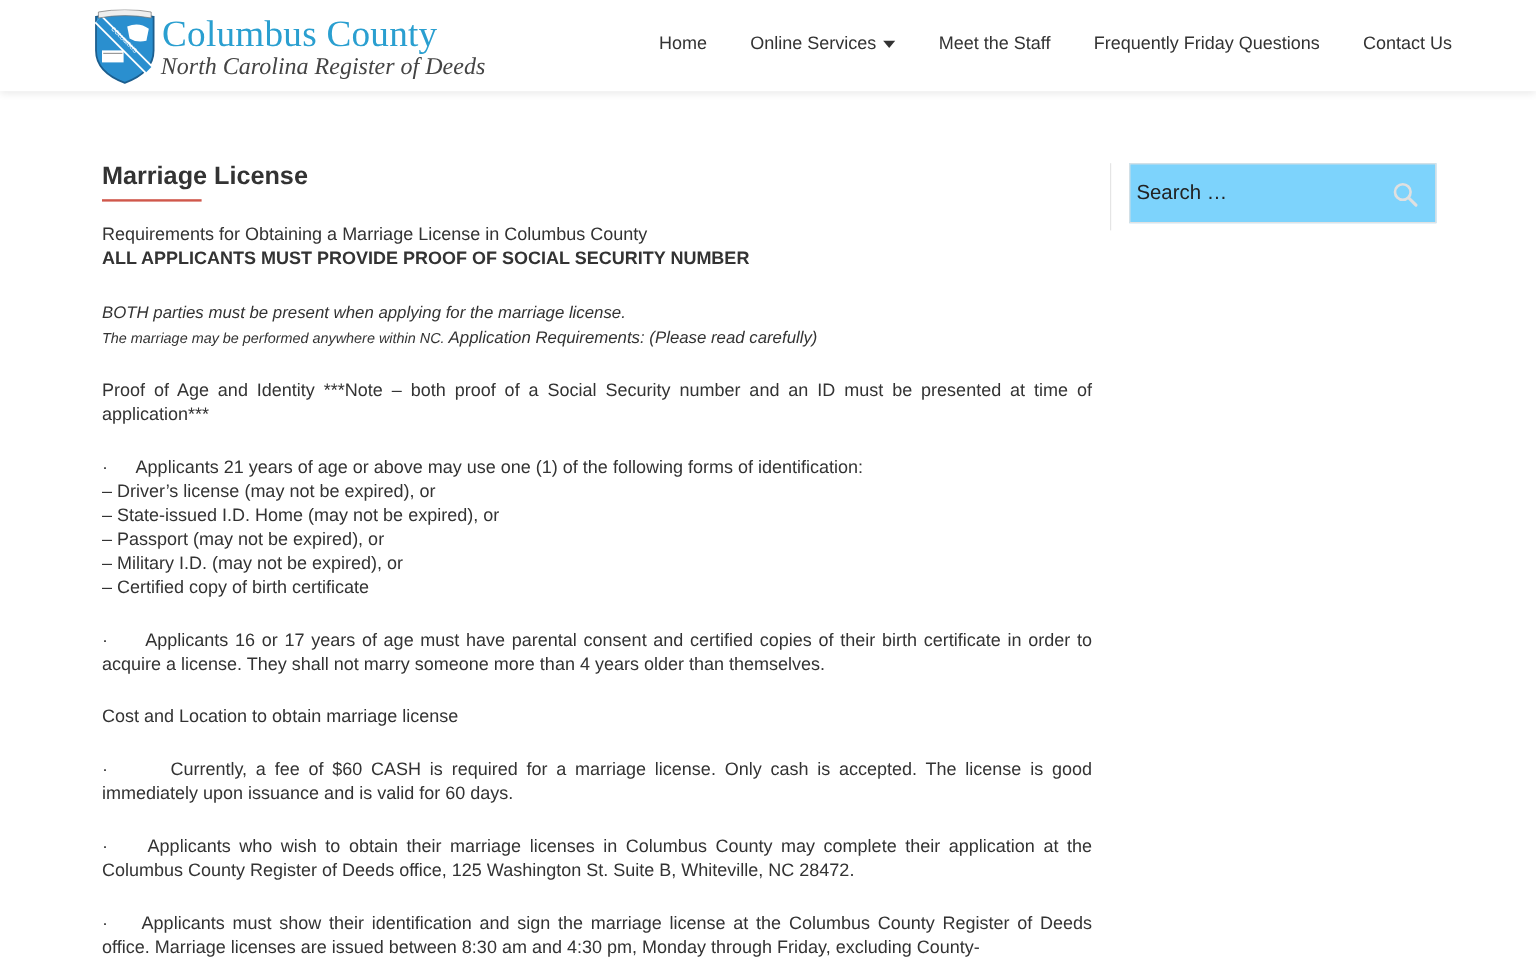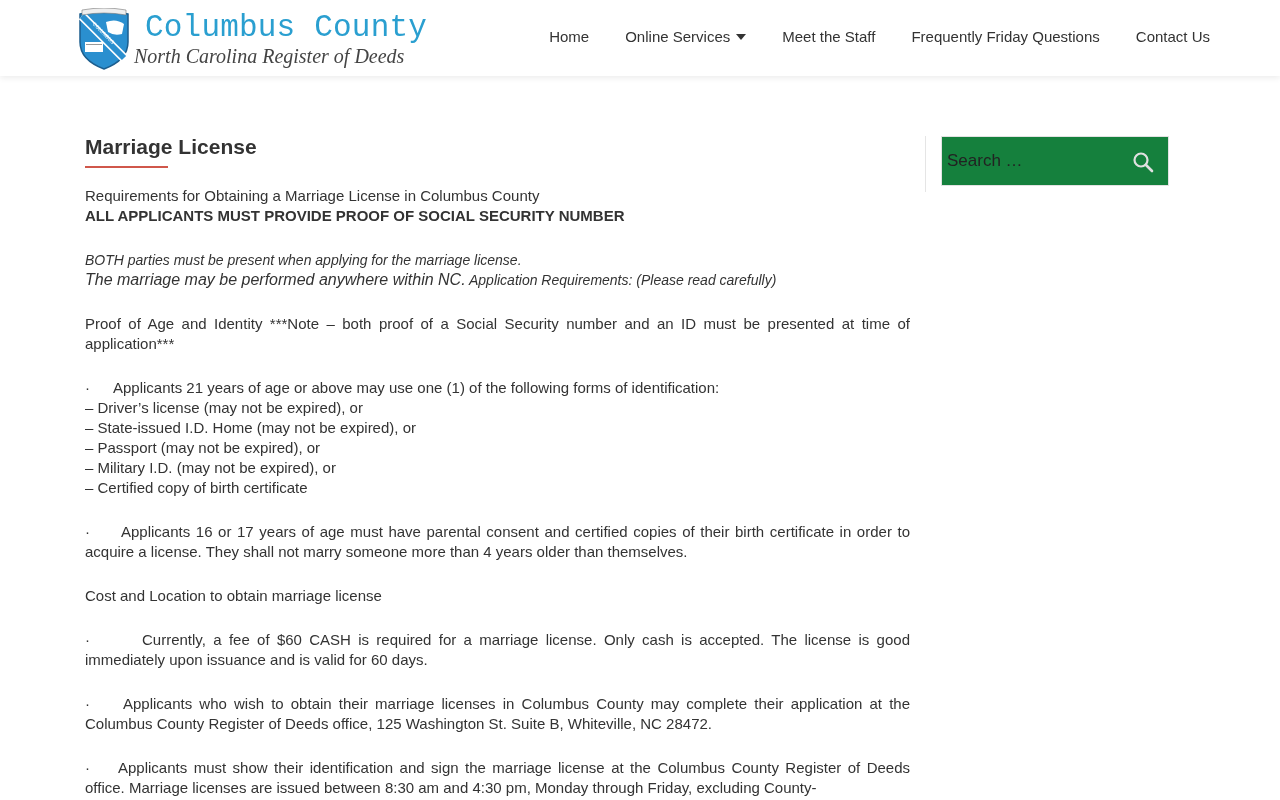--- a/index.html
+++ b/index.html
@@ -9,22 +9,22 @@
   .header {
     position: absolute; left: 0; top: 0; width: 1280px; height: 76px;
     background: #fff;
     box-shadow: 0 2px 6px rgba(0,0,0,0.08);
     z-index: 2;
   }
   .logo { position: absolute; left: 76px; top: 8px; width: 310px; height: 64px; }
   .logo-shield { position: absolute; left: 0; top: 0; width: 56px; height: 62px; }
   .logo-title {
     position: absolute; left: 59px; top: 2px;
-    font-family: Liberation Mono, monospace; font-size: 31px; color: #2a9fd0;
-    white-space: nowrap; letter-spacing: 0.2px; margin-left: 10px;
+    font-family: Liberation Serif, serif; font-size: 31px; color: #2a9fd0;
+    white-space: nowrap; letter-spacing: 0.2px;
   }
   .logo-sub {
     position: absolute; left: 58px; top: 37px;
     font-family: "Liberation Serif", serif; font-style: italic; font-size: 20px; color: #444;
     white-space: nowrap;
   }
 
   .nav { position: absolute; right: 70px; top: 28px; display: flex; gap: 16px; }
   .nav-item {
     font-size: 15px; color: #333; padding: 0 10px; white-space: nowrap; cursor: pointer;
@@ -39,32 +39,32 @@
   .main { position: absolute; left: 85px; top: 130px; width: 825px; }
   .page-title {
     font-size: 21px; font-weight: bold; color: #333; line-height: 34px;
   }
   .title-underline { width: 83px; height: 2px; background: #d0574b; margin-top: 2px; }
 
   .content { font-size: 15px; line-height: 20px; color: #333; margin-top: 18px; text-align: justify; }
   .content p { margin-bottom: 24px; margin-top: 15px; }
   .strong { font-weight: bold; }
   .italic { font-style: italic; font-size: 14px; }
-  .italic-big { font-style: italic; font-size: 16px; }
+  .italic-big { font-style: italic; font-size: 12px; }
   .italic-small { font-style: italic; font-size: 14px; }
   .bullet-dot { display: inline-block; width: 28px; }
   .bullet-dot.wide { width: 36px; }
   .bullet-dot.wider { width: 57px; }
   .bullet-dot.mid { width: 38px; }
   .bullet-dot.nar { width: 33px; }
 
   .sidebar-divider { position: absolute; left: 925px; top: 136px; width: 1px; height: 56px; background: #e5e5e5; }
   .search-box {
-    position: absolute; left: 941px; top: 136px; width: 228px; height: 50px;
-    border: 1px solid #e2e2e2; background: #15803d;
+    position: absolute; left: 941px; top: 136px; width: 256px; height: 50px;
+    border: 1px solid #e2e2e2; background: #7dd3fc;
   }
   .search-input {
     position: absolute; left: 5px; top: 0; width: 210px; height: 48px;
     border: none; outline: none; font-family: "Liberation Sans", sans-serif; font-size: 17px; color: #222;
     background: transparent;
   }
   .search-input::placeholder { color: #222; }
   .search-btn { position: absolute; right: 14px; top: 14px; width: 22px; height: 22px; cursor: pointer; }
 </style>
 </head>

